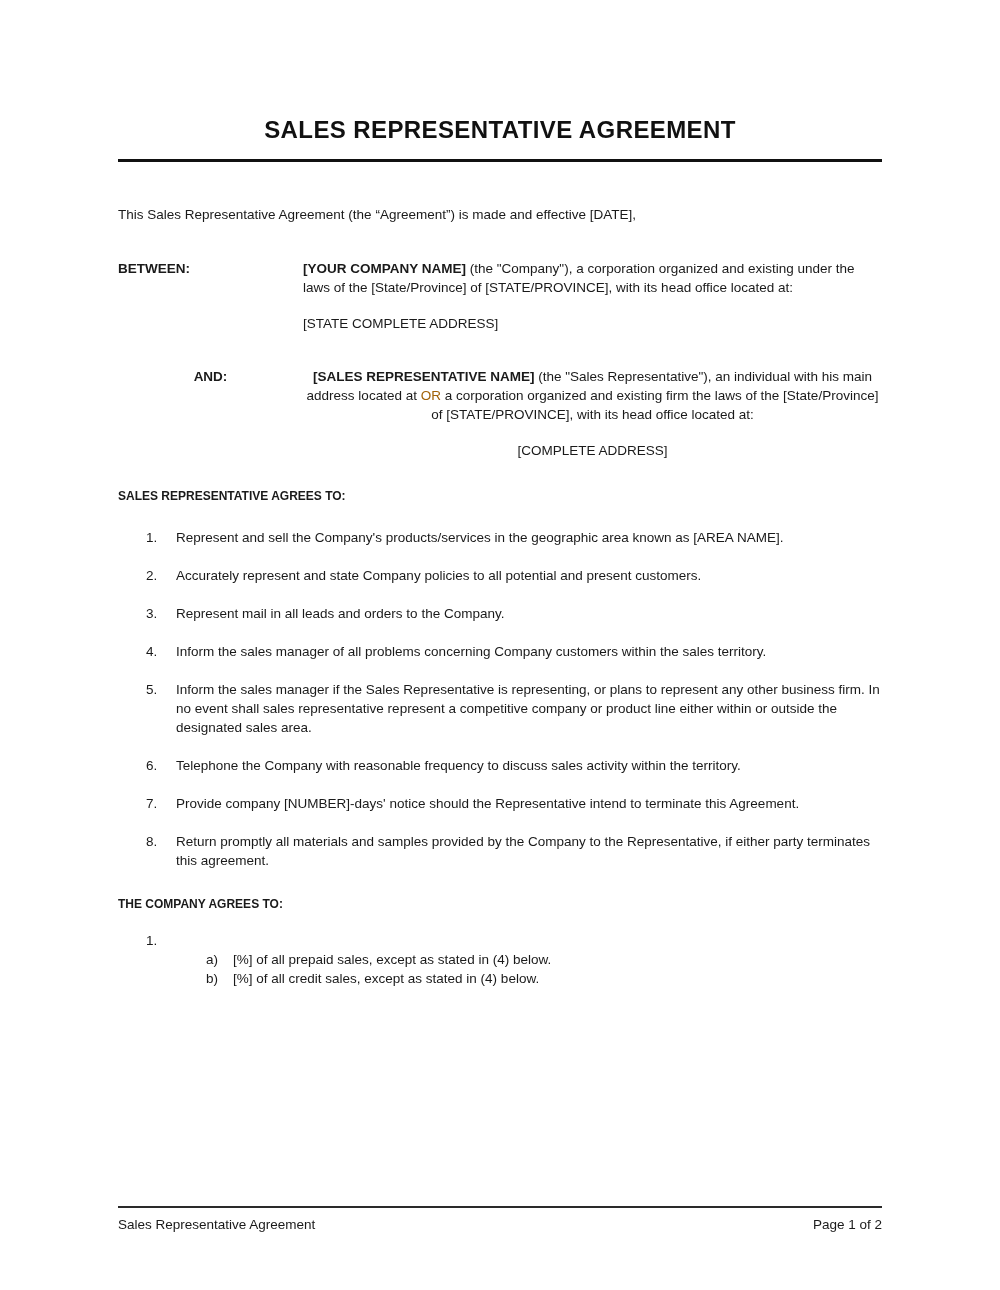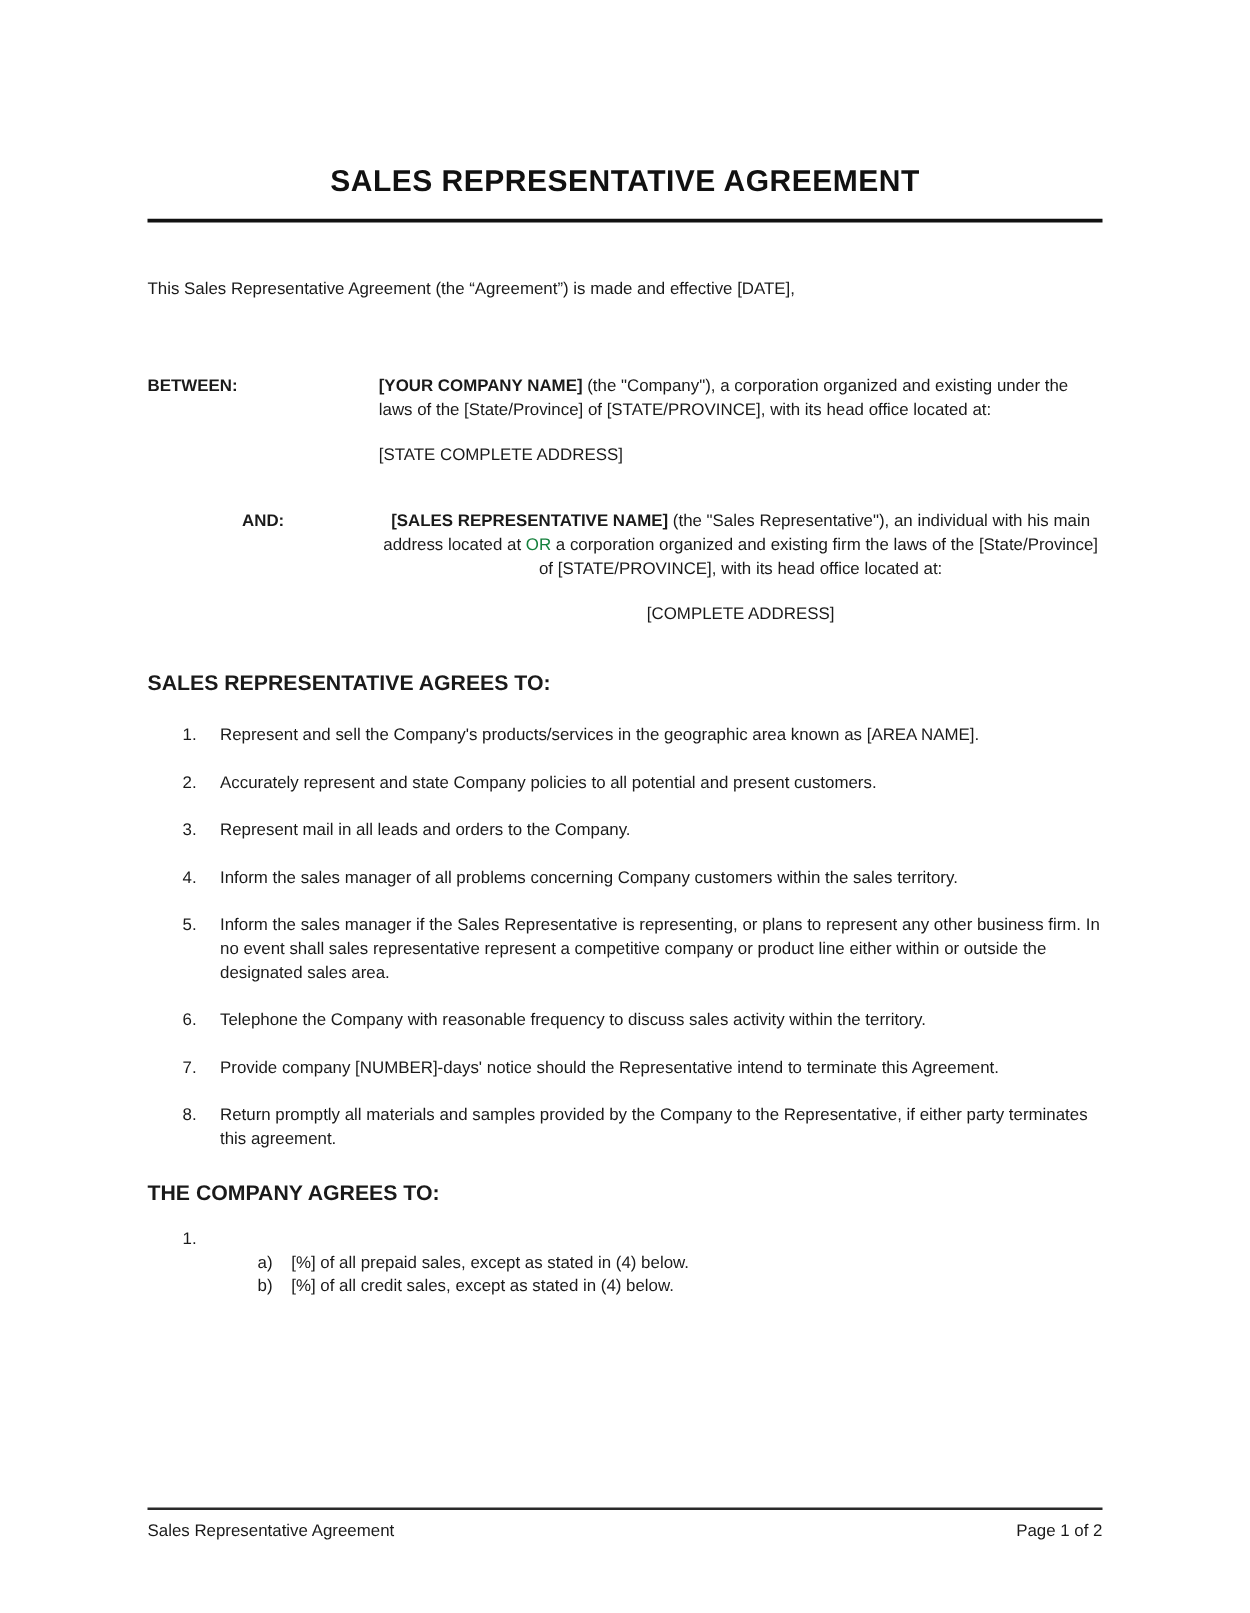--- a/index.html
+++ b/index.html
@@ -10,55 +10,55 @@
     font-family: "Liberation Sans", "DejaVu Sans", sans-serif;
     font-size: 13.5px;
     line-height: 19px;
     color: #1a1a1a;
     overflow: hidden;
   }
   .page {
     position: relative;
     width: 100%;
     height: 100%;
-    padding: 16px 118px;
+    padding: 0 118px;
     box-sizing: border-box;
   }
   .doc-title {
     margin: 0;
     padding-top: 117px;
     font-size: 24px;
     line-height: 25px;
     font-weight: 700;
     letter-spacing: 0.4px;
     text-align: center;
     color: #111111;
   }
   .title-rule {
     height: 3px;
     background: #111111;
     margin-top: 17px;
   }
   .intro { margin: 43px 0 0 0; }
 
   .party { display: flex; }
-  .party-between { margin-top: 59px; }
+  .party-between { margin-top: 35px; }
   .party-and { margin-top: 34px; text-align: center; }
   .party-label {
     width: 185px;
     flex-shrink: 0;
     font-weight: 700;
   }
   .party-body { flex: 1; }
   .party-text { margin: 0; }
   .party-address { margin: 17px 0 0 0; }
 
   .section-heading {
-    margin: 37px 0 0 0;
-    font-size: 17px;
+    margin: 27px 0 0 0;
+    font-size: 12px;
     line-height: 19px;
     font-weight: 700;
   }
   .section-heading.company { margin-top: 25px; }
 
   .num-list { margin: 22px 0 0 28px; }
   .num-list.company-list { margin-top: 17px; }
   .num-item { display: flex; margin-bottom: 19px; }
   .num-item:last-child { margin-bottom: 19px; }
   .item-num { width: 30px; flex-shrink: 0; }
@@ -94,21 +94,21 @@
     <div class="party-label">BETWEEN:</div>
     <div class="party-body">
       <p class="party-text"><strong>[YOUR COMPANY NAME]</strong><span> (the "Company"), a corporation organized and existing under the laws of the [State/Province] of [STATE/PROVINCE], with its head office located at:</span></p>
       <p class="party-address">[STATE COMPLETE ADDRESS]</p>
     </div>
   </div>
 
   <div class="party party-and">
     <div class="party-label">AND:</div>
     <div class="party-body">
-      <p class="party-text"><strong>[SALES REPRESENTATIVE NAME]</strong><span> (the "Sales Representative"), an individual with his main address located at </span><span class="or" style="color: #15803d;">OR</span><span> a corporation organized and existing firm the laws of the [State/Province] of [STATE/PROVINCE], with its head office located at:</span></p>
+      <p class="party-text"><strong>[SALES REPRESENTATIVE NAME]</strong><span> (the "Sales Representative"), an individual with his main address located at </span><span class="or" style="color: #a16207;">OR</span><span> a corporation organized and existing firm the laws of the [State/Province] of [STATE/PROVINCE], with its head office located at:</span></p>
       <p class="party-address">[COMPLETE ADDRESS]</p>
     </div>
   </div>
 
   <h2 class="section-heading">SALES REPRESENTATIVE AGREES TO:</h2>
 
   <div class="num-list">
     <div class="num-item">
       <span class="item-num">1.</span>
       <span class="item-text">Represent and sell the Company's products/services in the geographic area known as [AREA NAME].</span>

